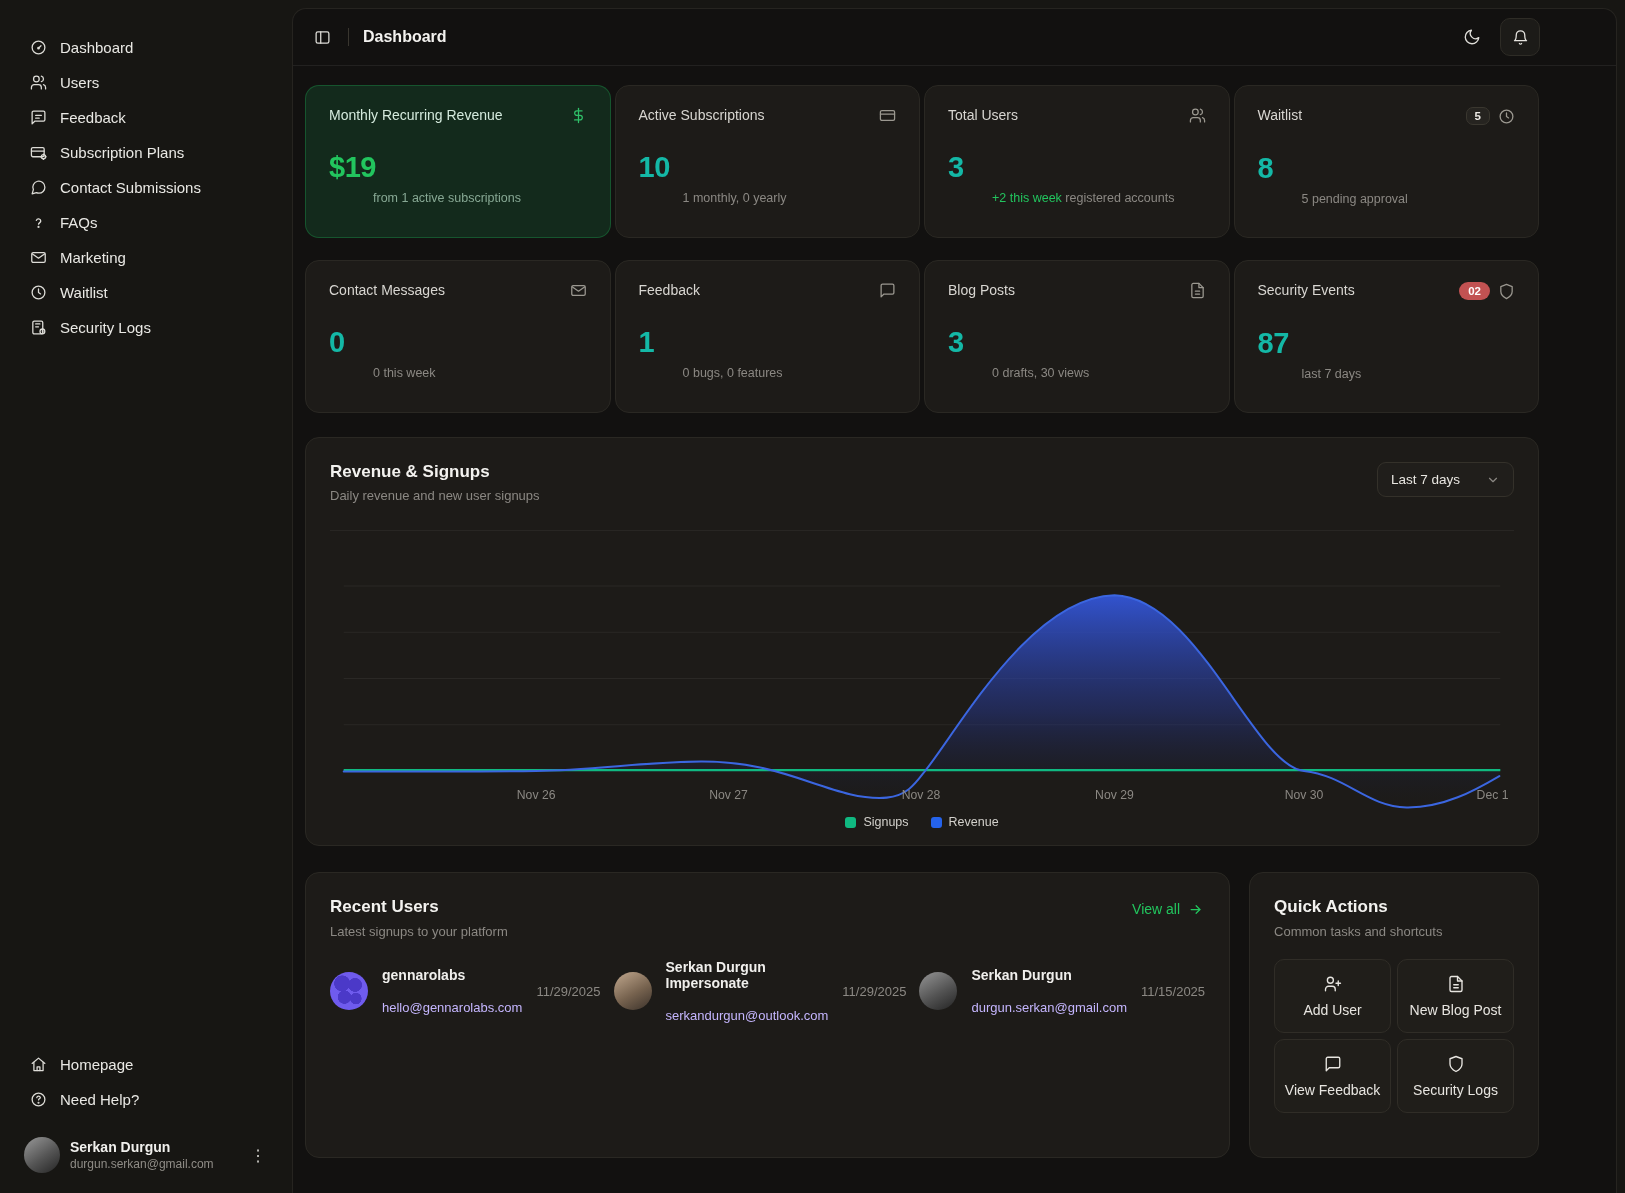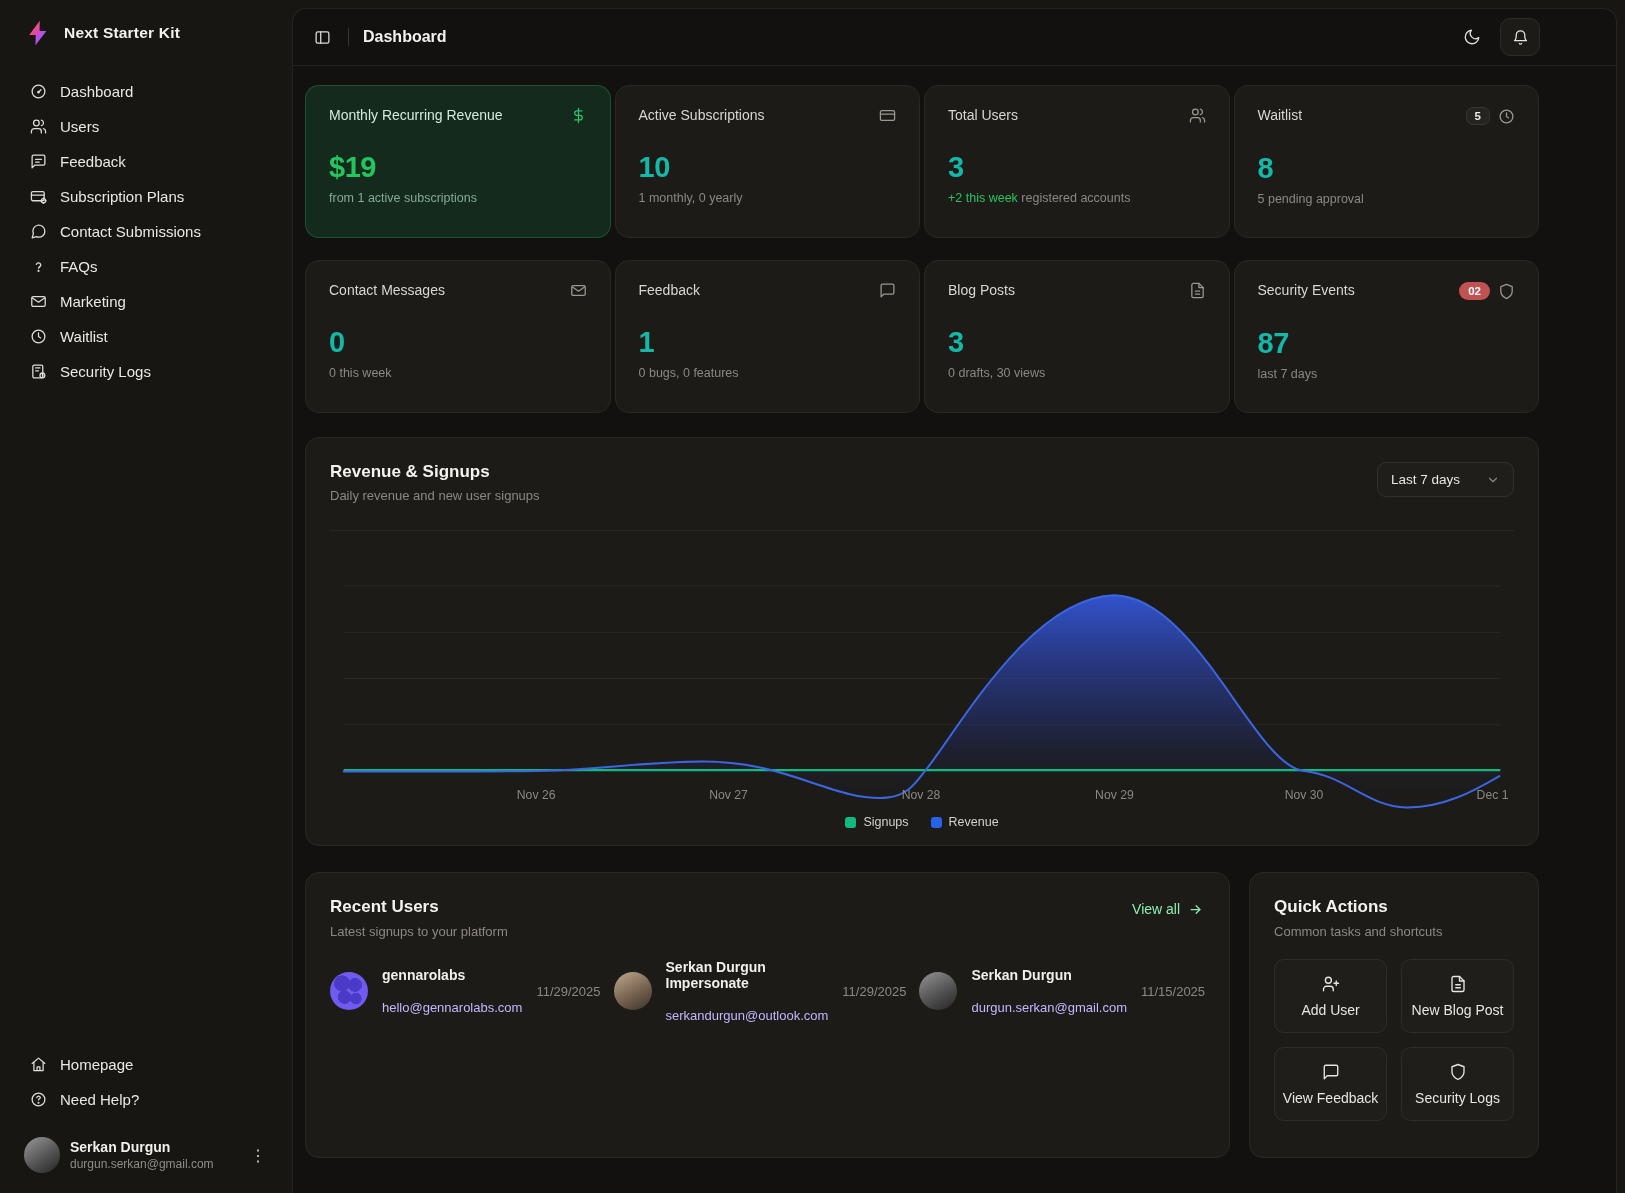--- a/index.html
+++ b/index.html
@@ -70,21 +70,21 @@
   .stats-grid { display:grid; grid-template-columns:repeat(4,1fr); gap:4px; }
   .stats-grid + .stats-grid { margin-top:22px; }
   .card {
     background:#1d1b18; border:1px solid #2a2823; border-radius:14px;
   }
   .stat-card { padding:21px 23px; height:153px; }
   .stat-top { display:flex; align-items:flex-start; justify-content:space-between; margin-bottom:27px; }
   .stat-title { font-size:14px; font-weight:500; color:#d8d6d1; }
   .stat-icons { display:flex; align-items:center; gap:8px; color:#9b9890; }
   .stat-value { font-size:29px; font-weight:700; color:#14b8a6; letter-spacing:-.5px; }
-  .stat-sub { font-size:12.5px; color:#8b8883; margin-top:7px; }
+  .stat-sub { font-size:12.5px; color:#8b8883; margin-top:7px;margin-left:44px; }
   .green-txt { color:#22c55e; }
   .mrr-card { background:#132a1c; border-color:rgba(34,197,94,.28); }
   .mrr-card .stat-title { color:#d4ead d; }
   .mrr-card .stat-title { color:#d4eadd; }
   .mrr-card .stat-value { color:#22c55e; }
   .mrr-card .stat-sub { color:#87a894; }
   .mrr-card .stat-icons { color:#2fbf68; }
   .mini-badge {
     font-size:11.5px; font-weight:600; color:#ece9e4;
     background:#262420; border:1px solid #3a372f;
@@ -113,66 +113,50 @@
   .legend-swatch { width:11px; height:11px; border-radius:3px; }
   .swatch-signups { background:#10b981; }
   .swatch-revenue { background:#2563eb; }
 
   
   .bottom-grid { display:grid; grid-template-columns:1fr 1fr; gap:19px; margin-top:26px; }
   .panel-card { padding:24px; height:286px; }
   .panel-head { display:flex; align-items:flex-start; justify-content:space-between; }
   .panel-title { font-size:17px; font-weight:700; color:#f3f2ef; }
   .panel-sub { font-size:13px; color:#8b8883; margin-top:7px; }
-  .view-all { display:flex; align-items:center; gap:8px; font-size:14px; color:#86efac; cursor:pointer; padding:4px 2px; }
+  .view-all { display:flex; align-items:center; gap:8px; font-size:14px; color:#22c55e; cursor:pointer; padding:4px 2px; }
   .users-list { margin-top:20px; display:flex; flex-direction:row; gap:13px; }
   .u-row { display:flex; align-items:center; gap:14px; cursor:pointer; }
   .u-avatar { width:38px; height:38px; border-radius:50%; flex:0 0 auto; }
   .u-avatar.org {
     background:
       radial-gradient(circle at 32% 30%, #4b39c8 0 21%, transparent 22%),
       radial-gradient(circle at 66% 34%, #4b39c8 0 19%, transparent 20%),
       radial-gradient(circle at 38% 66%, #4b39c8 0 19%, transparent 20%),
       radial-gradient(circle at 68% 70%, #4b39c8 0 15%, transparent 16%),
       #6f5bee;
   }
   .u-avatar.photo-f { background:linear-gradient(150deg,#c2a98f 0%,#77634f 55%,#3a312a 100%); }
   .u-avatar.photo-m { background:linear-gradient(150deg,#969696 0%,#535353 55%,#232323 100%); }
   .u-meta { flex:1; min-width:0; }
   .u-name { font-size:14px; font-weight:700; color:#f0efec; }
   .u-email { font-size:13px; color:#c4b5fd; margin-top:17px; }
   .u-date { font-size:13px; color:#8b8883; }
 
-  .qa-grid { display:grid; grid-template-columns:1fr 1fr; gap:14px; margin-top:20px; }
+  .qa-grid { display:grid; grid-template-columns:1fr 1fr; gap:6px; margin-top:20px; }
   .qa-btn {
     height:74px; background:#201e1a; border:1px solid #302d27; border-radius:10px;
     display:flex; flex-direction:column; align-items:center; justify-content:center; gap:9px;
     color:#e7e5e0; font-size:14px; cursor:pointer;
   }
 </style>
 </head>
 <body>
 
 <aside class="sidebar">
-  <div class="logo-row">
-    <span>
-      <svg width="28" height="30" viewBox="0 0 24 24">
-        <defs>
-          <linearGradient id="boltGrad" x1="0" y1="0" x2="1" y2="1">
-            <stop offset="0" stop-color="#f97316"></stop>
-              <stop offset="0.38" stop-color="#ec4899"></stop>
-            <stop offset="0.68" stop-color="#a855f7"></stop>
-              <stop offset="1" stop-color="#3b82f6"></stop>
-          </linearGradient>
-        </defs>
-        <path d="M13.5 1.5 4.5 13.8h5.6L9.8 22.5l9.4-12.3h-5.8z" fill="url(#boltGrad)"></path>
-      </svg>
-    </span>
-    <span class="logo-title">Next Starter Kit</span>
-  </div>
 
   <nav class="nav">
     <div class="nav-item">
       <span class="ico">
           <svg width="17" height="17" viewBox="0 0 24 24" fill="none" stroke="currentColor" stroke-width="1.8" stroke-linecap="round" stroke-linejoin="round">
             <circle cx="12" cy="12" r="9"></circle>
             <path d="m12 13 3.5-3.5"></path>
             <circle cx="12" cy="13" r="1" fill="currentColor"></circle>
           </svg>
         </span>

